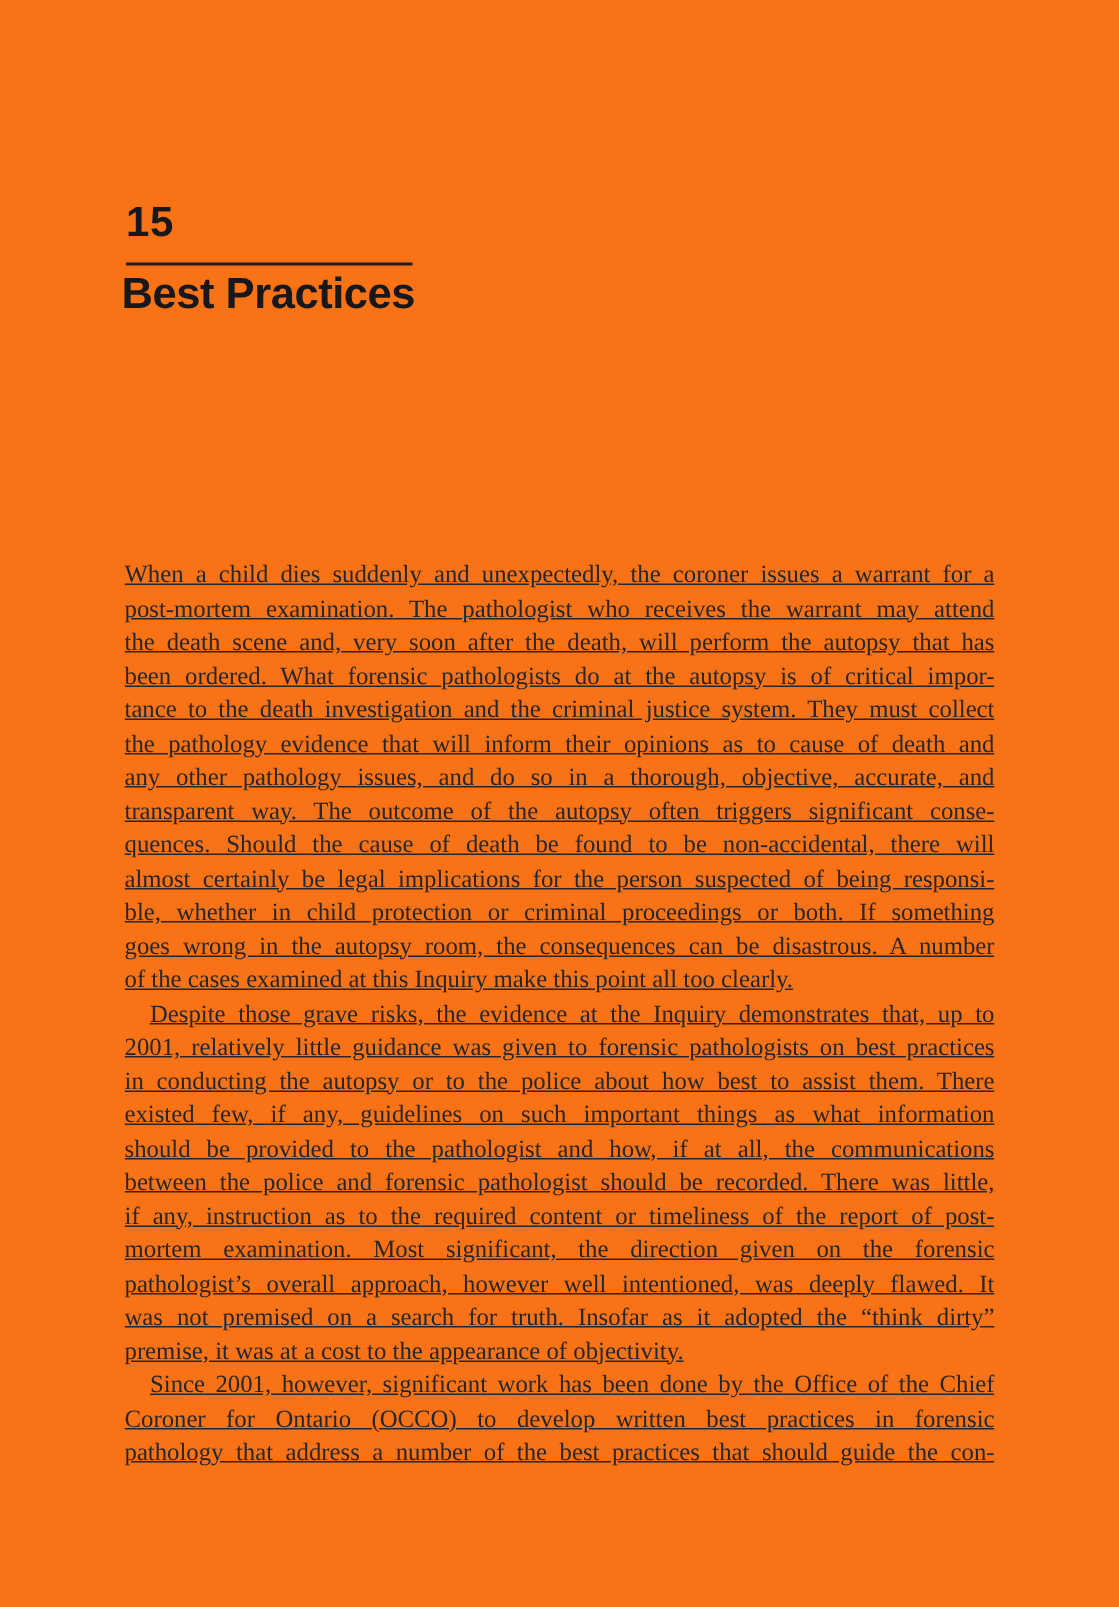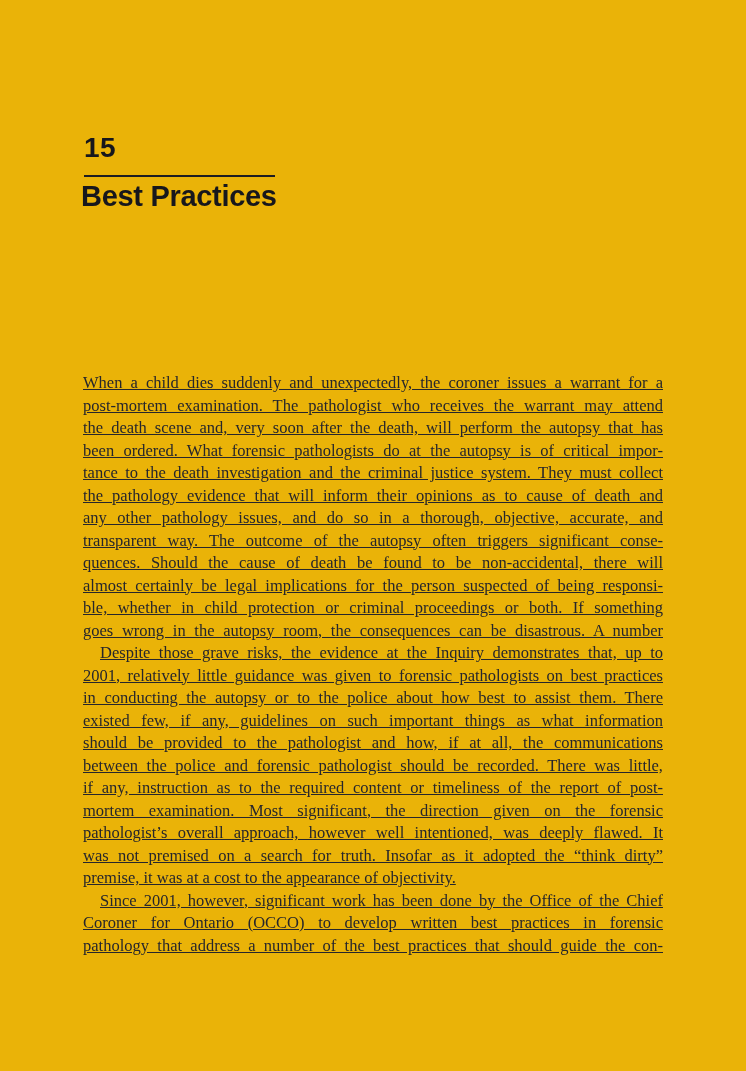--- a/index.html
+++ b/index.html
@@ -4,21 +4,21 @@
 <style>
   html, body {
     margin: 0;
     padding: 0;
     background: #ffffff;
   }
   .page {
     position: relative;
     width: 746px;
     height: 1071px;
-    background: #eab308;
+    background: #f97316;
     overflow: hidden;
     font-family: "Liberation Serif", serif;
   }
   .chapter-number {
     position: absolute;
     left: 84px;
     top: 134px;
     margin: 0;
     font-family: "Liberation Sans", sans-serif;
     font-weight: bold;
@@ -90,20 +90,21 @@
         <div class="line">the death scene and, very soon after the death, will perform the autopsy that has</div>
         <div class="line">been ordered. What forensic pathologists do at the autopsy is of critical impor-</div>
         <div class="line">tance to the death investigation and the criminal justice system. They must collect</div>
         <div class="line">the pathology evidence that will inform their opinions as to cause of death and</div>
         <div class="line">any other pathology issues, and do so in a thorough, objective, accurate, and</div>
         <div class="line">transparent way. The outcome of the autopsy often triggers significant conse-</div>
         <div class="line">quences. Should the cause of death be found to be non-accidental, there will</div>
         <div class="line">almost certainly be legal implications for the person suspected of being responsi-</div>
         <div class="line">ble, whether in child protection or criminal proceedings or both. If something</div>
         <div class="line">goes wrong in the autopsy room, the consequences can be disastrous. A number</div>
+        <div class="line short-last">of the cases examined at this Inquiry make this point all too clearly.</div>
       </div>
       <div>
         <div class="line indent">Despite those grave risks, the evidence at the Inquiry demonstrates that, up to</div>
         <div class="line">2001, relatively little guidance was given to forensic pathologists on best practices</div>
         <div class="line">in conducting the autopsy or to the police about how best to assist them. There</div>
         <div class="line">existed few, if any, guidelines on such important things as what information</div>
         <div class="line">should be provided to the pathologist and how, if at all, the communications</div>
         <div class="line">between the police and forensic pathologist should be recorded. There was little,</div>
         <div class="line">if any, instruction as to the required content or timeliness of the report of post-</div>
         <div class="line">mortem examination. Most significant, the direction given on the forensic</div>

